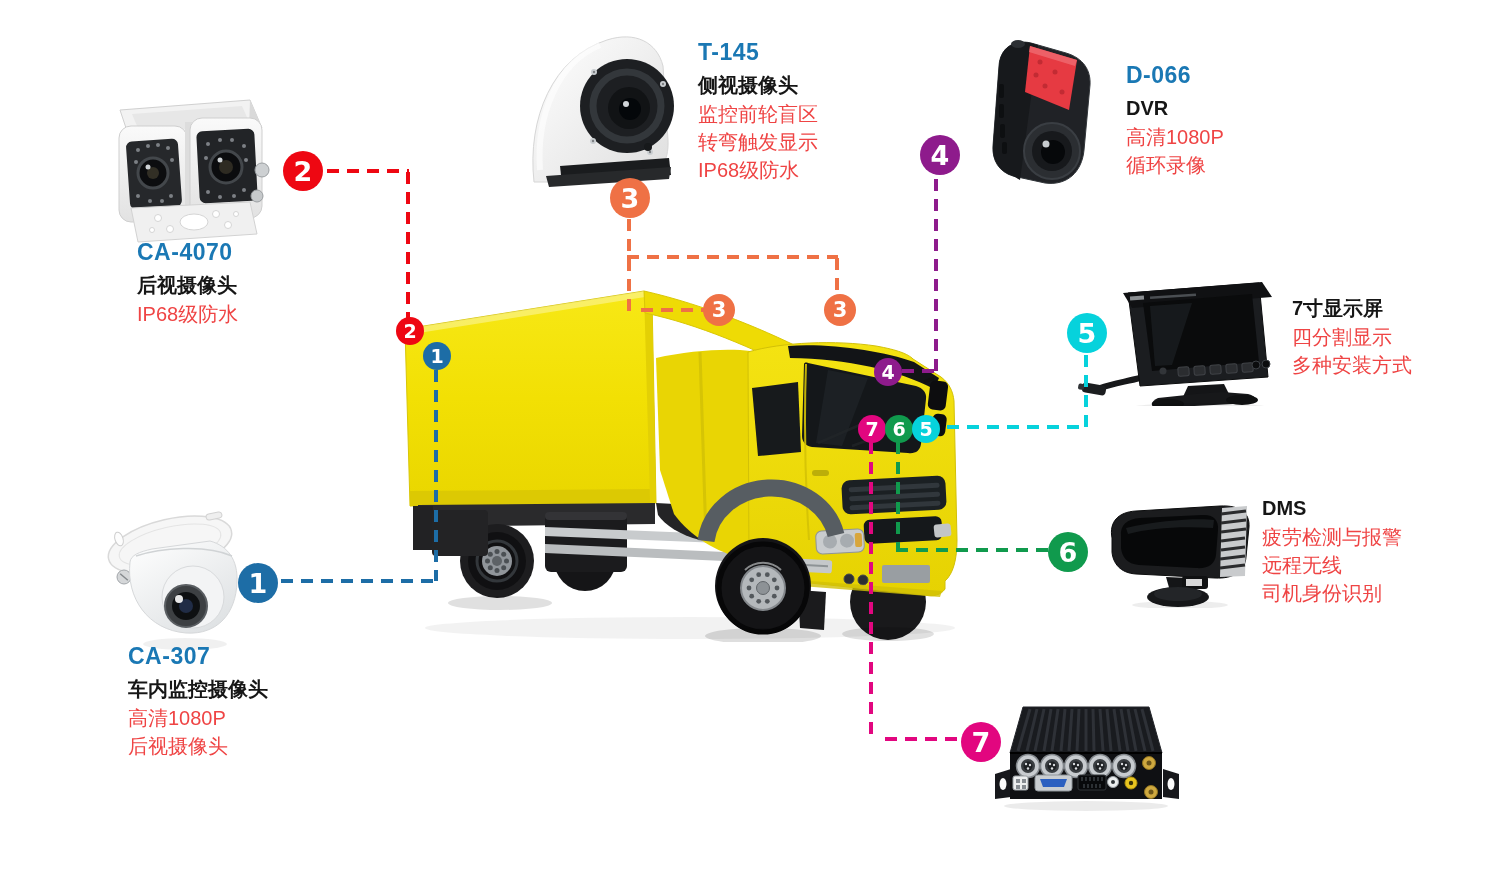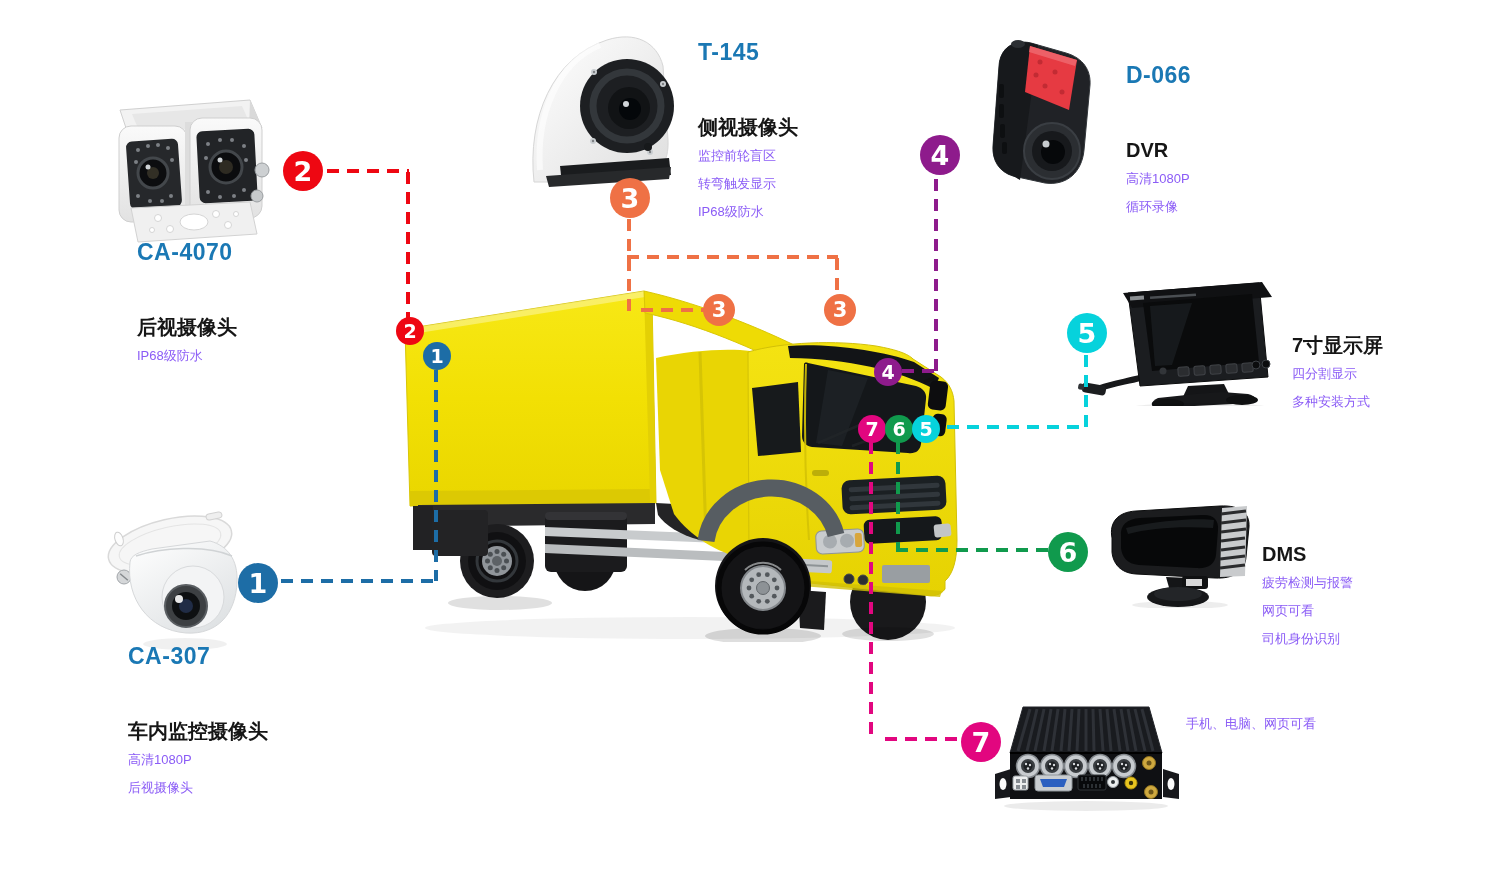--- a/index.html
+++ b/index.html
@@ -32,22 +32,22 @@
   .mk.big { width:40px; height:40px; font-size:27px; }
   .mk.sm  { width:28px; height:28px; font-size:19px; }
   .mk.m3  { width:32px; height:32px; font-size:21px; }
   .bg-red{background:var(--red)} .bg-blue{background:var(--blue)} .bg-orange{background:var(--orange)}
   .bg-purple{background:var(--purple)} .bg-cyan{background:var(--cyan)} .bg-green{background:var(--green)}
   .bg-magenta{background:var(--magenta)}
 
   
   .pblock { position:absolute; z-index:25; white-space:nowrap; }
   .pcode { font-size:23px; font-weight:bold; color:var(--code-blue); line-height:30px; margin-bottom:4px; letter-spacing:0.5px; }
-  .pname { font-size:20px; font-weight:bold; color:#161616; line-height:29px;margin-top:46px; }
-  .pfeat { font-size:13px; color:#8b5cf6; line-height:28px; }
+  .pname { font-size:20px; font-weight:bold; color:#161616; line-height:29px; }
+  .pfeat { font-size:20px; color:#ef4444; line-height:28px; }
 </style>
 </head>
 <body>
 
 <div class="stage">
 
   <svg class="fig" style="left:390px;top:278px" width="580" height="364" viewBox="390 278 580 364">
     <defs>
       <linearGradient id="gbox" x1="0" y1="0" x2="0" y2="1">
         <stop offset="0" stop-color="#f7e816"></stop>
@@ -505,35 +505,34 @@
     <div class="pfeat">IP68级防水</div>
   </div>
 
   <div class="pblock" style="left:1126px;top:60px">
     <div class="pcode">D-066</div>
     <div class="pname">DVR</div>
     <div class="pfeat">高清1080P</div>
     <div class="pfeat">循环录像</div>
   </div>
 
-  <div class="pblock" style="left:1292px;top:285px">
+  <div class="pblock" style="left:1292px;top:294px">
     <div class="pname">7寸显示屏</div>
     <div class="pfeat">四分割显示</div>
     <div class="pfeat">多种安装方式</div>
   </div>
 
   <div class="pblock" style="left:1262px;top:494px">
     <div class="pname">DMS</div>
     <div class="pfeat">疲劳检测与报警</div>
-    <div class="pfeat">网页可看</div>
+    <div class="pfeat">远程无线</div>
     <div class="pfeat">司机身份识别</div>
   </div>
 
   <div class="pblock" style="left:1186px;top:710px">
-    <div class="pfeat">手机、电脑、网页可看</div>
   </div>
 
   <div class="pblock" style="left:128px;top:641px">
     <div class="pcode">CA-307</div>
     <div class="pname">车内监控摄像头</div>
     <div class="pfeat">高清1080P</div>
     <div class="pfeat">后视摄像头</div>
   </div>
 
 </div>

